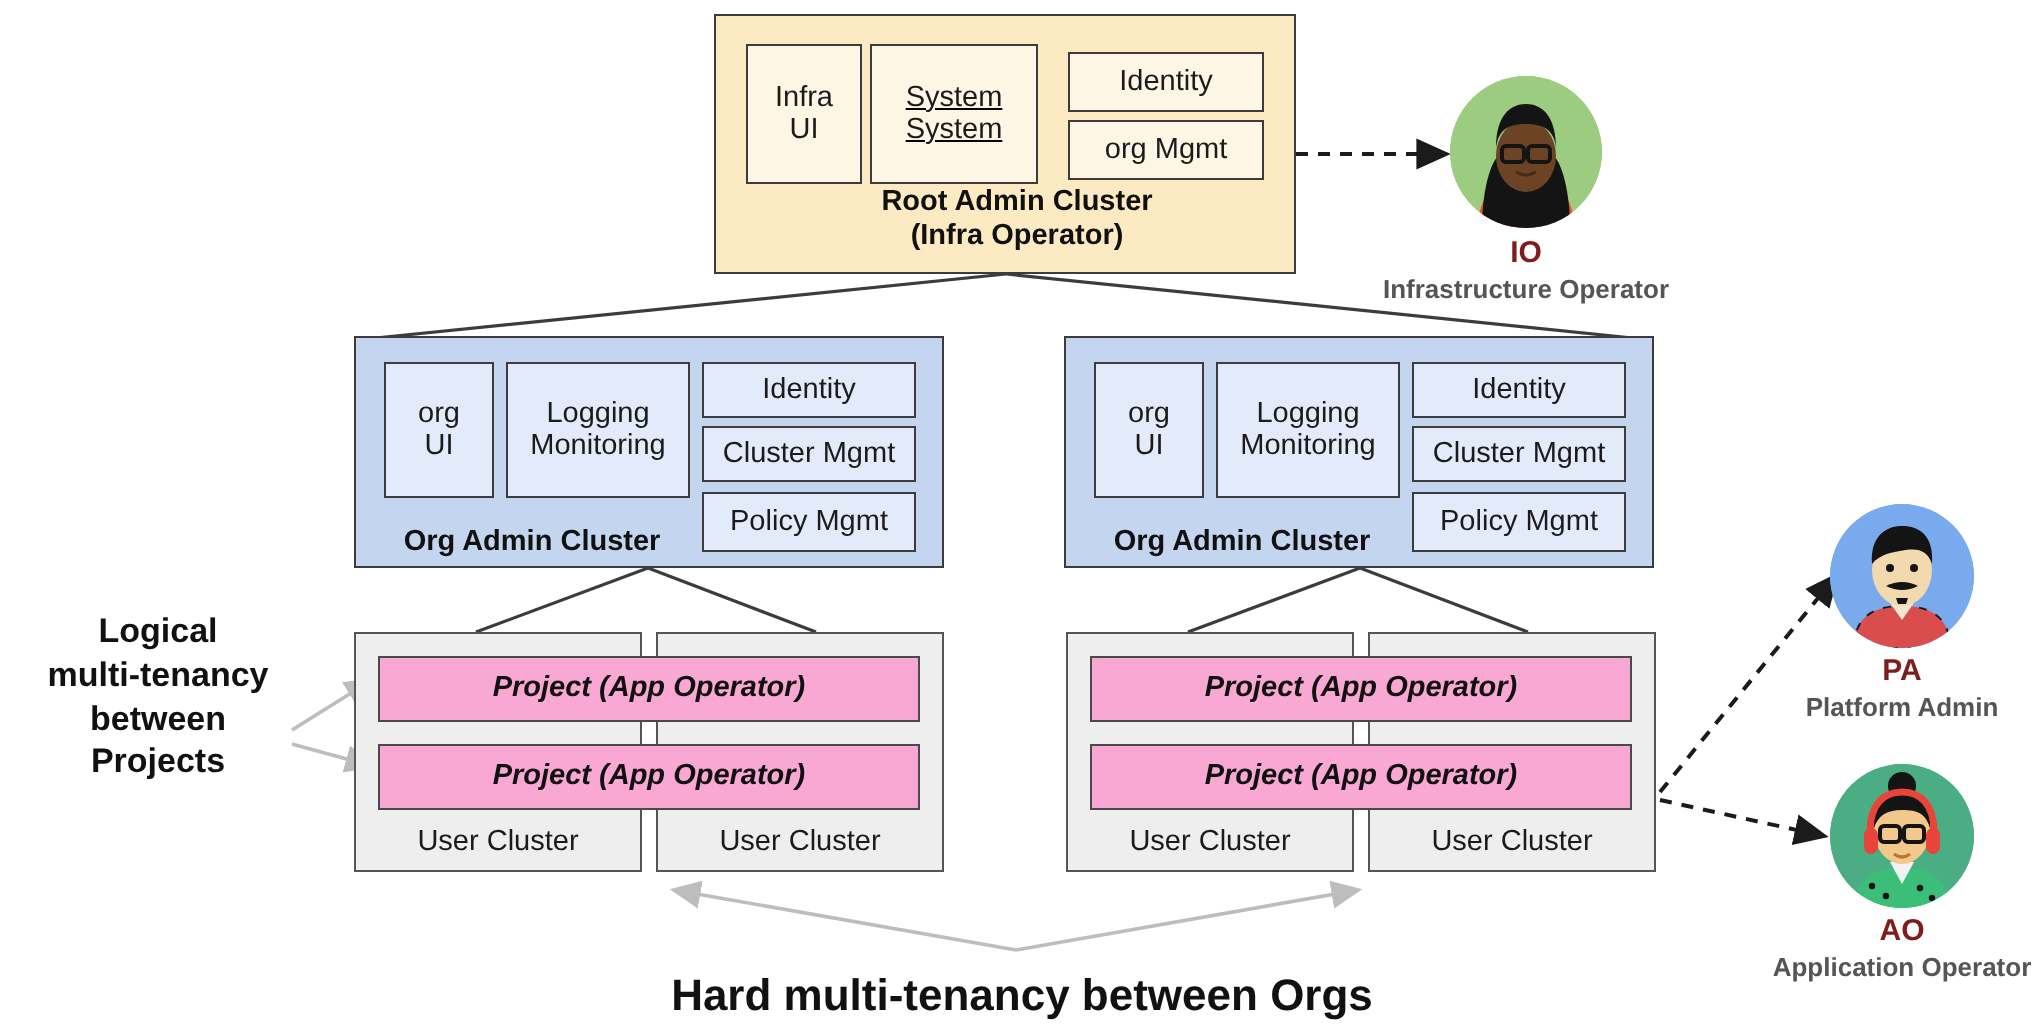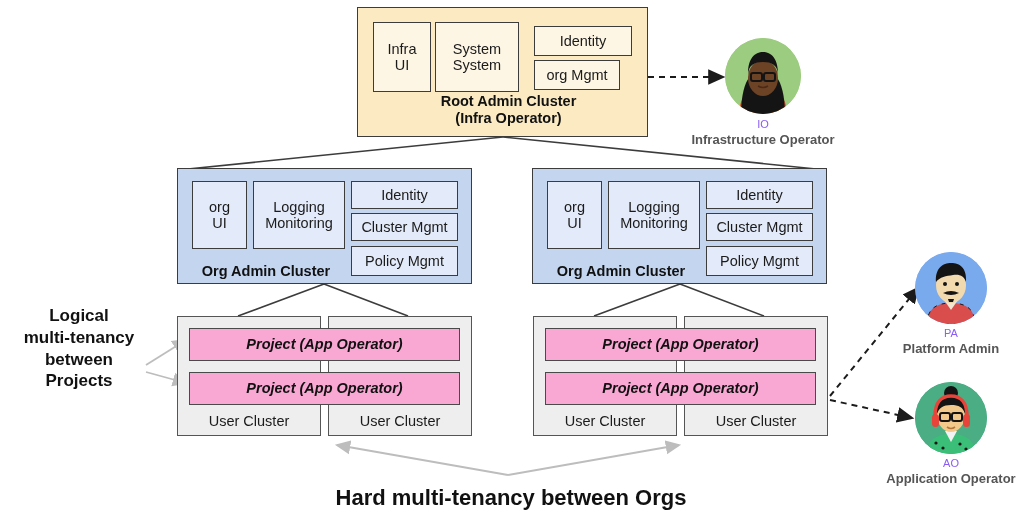--- a/index.html
+++ b/index.html
@@ -16,21 +16,21 @@
   .gray-box{background:#eeeeee;border:1.6px solid #555555;}
   .green-box{background:#f9a8d4;border:1.6px solid #4a4a4a;font-style:italic;}
   .lbl-reg{font-size:14.5px;color:#1b1b1b;line-height:1.12;font-weight:400;}
   .lbl-bold{font-size:14.5px;color:#111;font-weight:700;line-height:1.16;}
   .cluster-title{position:absolute;text-align:center;font-weight:700;
                  font-size:14.5px;color:#111;line-height:1.18;}
   svg.layer{position:absolute;left:0;top:0;width:1022px;height:513px;
             pointer-events:none;overflow:visible;}
   .avatar{position:absolute;border-radius:50%;overflow:hidden;}
   .av-cap{position:absolute;text-align:center;width:220px;}
-  .av-code{font-size:11px;color:#8b5cf6;font-weight:400;line-height:1.25;}
+  .av-code{font-size:15px;color:#7f1d1d;font-weight:700;line-height:1.25;}
   .av-role{font-size:13px;color:#555;font-weight:700;line-height:1.25;}
   .side-note{position:absolute;text-align:center;font-weight:700;
              font-size:17px;color:#111;line-height:1.28;}
   .bottom-note{position:absolute;text-align:center;font-weight:700;
                font-size:22px;color:#111;}
 </style>
 </head>
 <body>
 
 <div id="stage">
@@ -85,32 +85,32 @@
 
   <div class="box outer-yellow" style="left:357px;top:7px;width:291px;height:130px;"></div>
 
   <div class="box inner-yellow" style="left:373px;top:22px;width:58px;height:70px;">
     <span class="lbl-reg">
       <span>Infra</span><br>
       <span>UI</span>
     </span>
   </div>
 
-  <div class="box inner-yellow" style="left:435px;top:22px;width:84px;height:70px;">
+  <div class="box inner-yellow" style="left:435px;top:22px;width:84px;height:70px;text-decoration:underline;">
     <span class="lbl-reg">
       <span>System</span><br>
       <span>System</span>
     </span>
   </div>
 
   <div class="box inner-yellow" style="left:534px;top:26px;width:98px;height:30px;">
     <span class="lbl-reg">Identity</span>
   </div>
 
-  <div class="box inner-yellow" style="left:534px;top:60px;width:86px;height:30px;">
+  <div class="box inner-yellow" style="left:534px;top:60px;width:98px;height:30px;">
     <span class="lbl-reg">org Mgmt</span>
   </div>
 
   <div class="cluster-title" style="left:357px;top:93px;width:303px;">
     <span>Root Admin Cluster</span><br>
     <span>(Infra Operator)</span>
   </div>
 
   <div class="box outer-blue" style="left:177px;top:168px;width:295px;height:116px;"></div>
 

